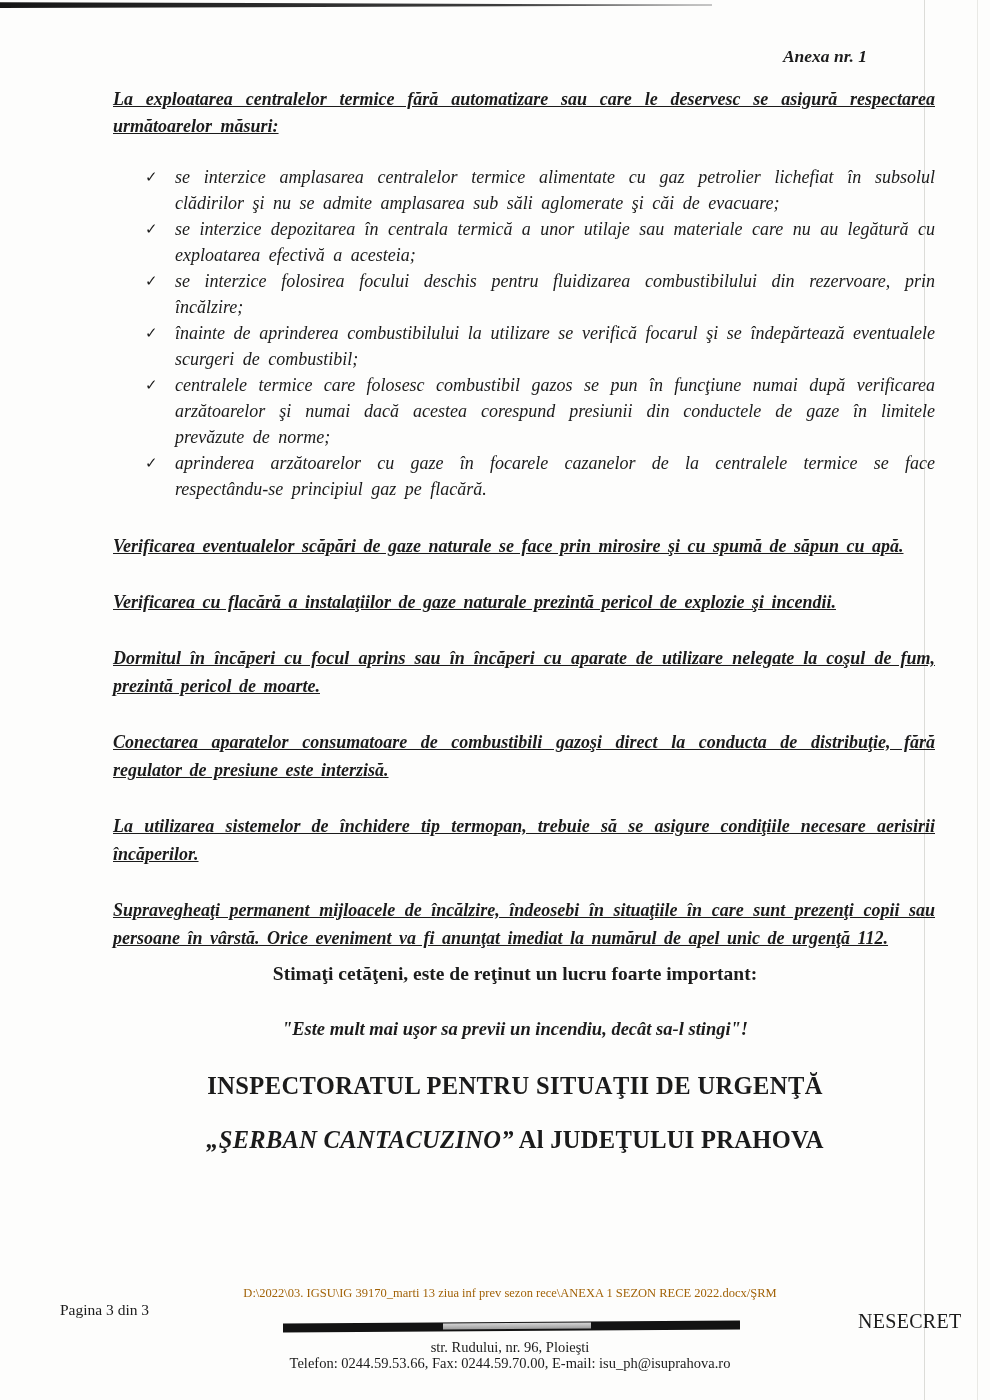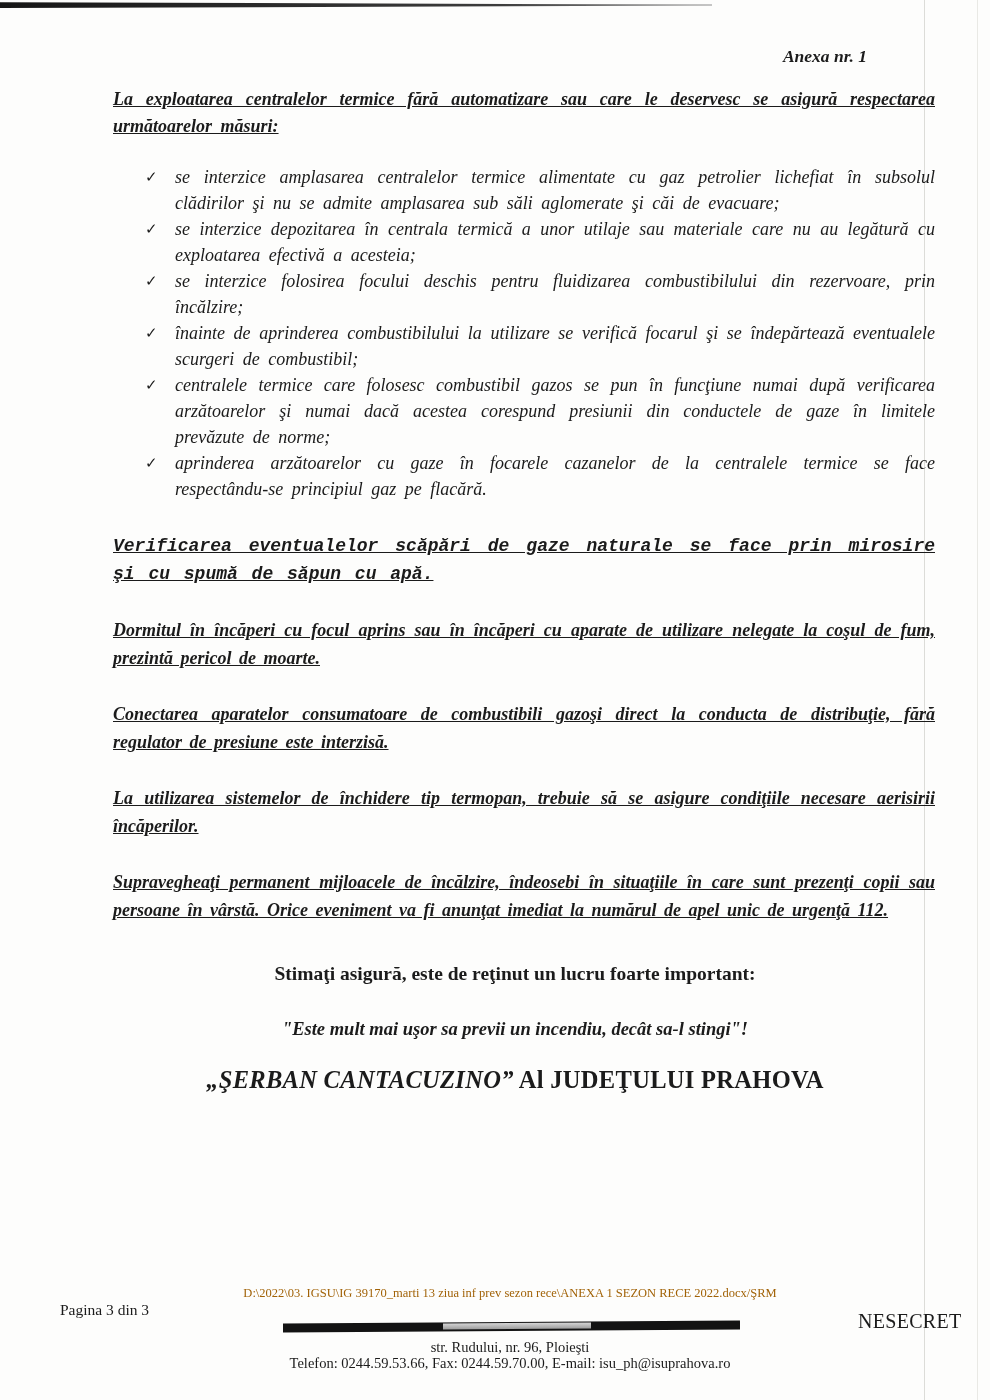--- a/index.html
+++ b/index.html
@@ -79,21 +79,21 @@
   .statement {
     margin-top: 28px;
     font-size: 18px;
     font-weight: bold;
     font-style: italic;
     text-decoration: underline;
     text-align: justify;
     line-height: 28px;
     word-spacing: 3px;
   }
-  .statement.first { margin-top: 30px; font-family: Liberation Mono, monospace; }
+  .statement.first { margin-top: 30px; }
 
   
   .notice {
     position: absolute;
     top: 963px; left: 50px; width: 930px;
     text-align: center;
   }
   .salutation {
     font-size: 19.5px;
     font-weight: bold;
@@ -200,30 +200,32 @@
         <span class="check">✓</span>
         <span>centralele termice care folosesc combustibil gazos se pun în funcţiune numai după verificarea arzătoarelor şi numai dacă acestea corespund presiunii din conductele de gaze în limitele prevăzute de norme;</span>
       </li>
       <li>
         <span class="check">✓</span>
         <span>aprinderea arzătoarelor cu gaze în focarele cazanelor de la centralele termice se face respectându-se principiul gaz pe flacără.</span>
       </li>
     </ul>
 
     <div class="statement first">Verificarea eventualelor scăpări de gaze naturale se face prin mirosire şi cu spumă de săpun cu apă.</div>
+    <div class="statement">Verificarea cu flacără a instalaţiilor de gaze naturale prezintă pericol de explozie şi incendii.</div>
     <div class="statement">Dormitul în încăperi cu focul aprins sau în încăperi cu aparate de utilizare nelegate la coşul de fum, prezintă pericol de moarte.</div>
     <div class="statement">Conectarea aparatelor consumatoare de combustibili gazoşi direct la conducta de distribuţie, fără regulator de presiune este interzisă.</div>
     <div class="statement">La utilizarea sistemelor de închidere tip termopan, trebuie să se asigure condiţiile necesare aerisirii încăperilor.</div>
     <div class="statement">Supravegheaţi permanent mijloacele de încălzire, îndeosebi în situaţiile în care sunt prezenţi copii sau persoane în vârstă. Orice eveniment va fi anunţat imediat la numărul de apel unic de urgenţă 112.</div>
 
   </div>
 
   <div class="notice">
-    <div class="salutation">Stimaţi asigură, este de reţinut un lucru foarte important:</div>
+    <div class="salutation">Stimaţi cetăţeni, este de reţinut un lucru foarte important:</div>
     <div class="quote">"Este mult mai uşor sa previi un incendiu, decât sa-l stingi"!</div>
+    <div class="sig1">INSPECTORATUL PENTRU SITUAŢII DE URGENŢĂ</div>
     <div class="sig2"><span class="it">„ŞERBAN CANTACUZINO”</span><span> Al JUDEŢULUI PRAHOVA</span></div>
   </div>
 
   <div class="f-path">D:\2022\03. IGSU\IG 39170_marti 13 ziua inf prev sezon rece\ANEXA 1 SEZON RECE 2022.docx/ŞRM</div>
   <div class="f-page">Pagina 3 din 3</div>
   <div class="f-class">NESECRET</div>
   <div class="f-bar">
     <div class="light"></div>
   </div>
   <div class="f-addr1">str. Rudului, nr. 96, Ploieşti</div>

